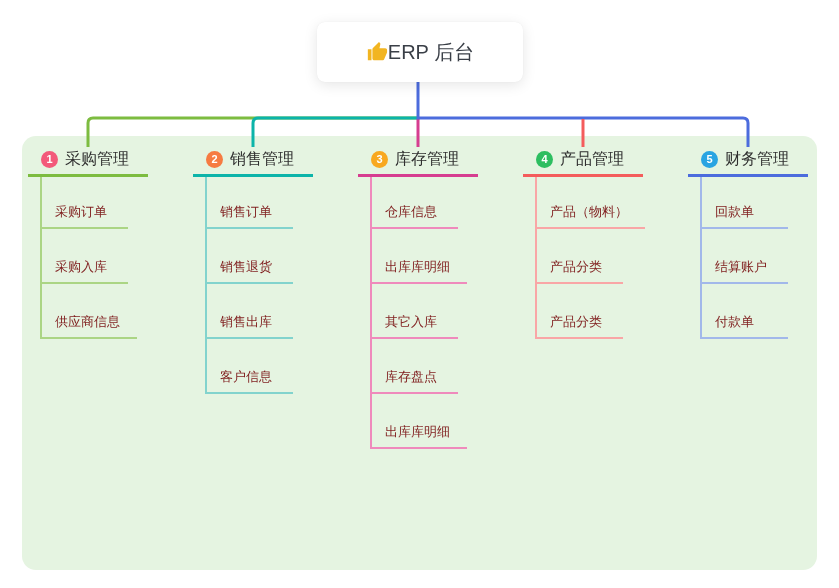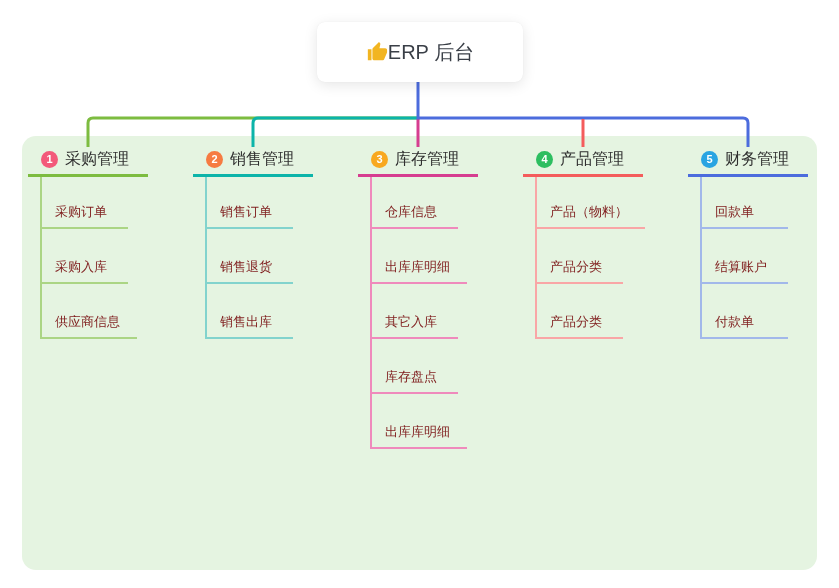--- a/index.html
+++ b/index.html
@@ -77,20 +77,21 @@
     </div>
     <div class="branch-col" style="left: 193px; --lc: #0cb4a9; --clc: #82d3cd; --bc: #f67b42;">
       <div class="branch-title">
         <span class="badge">2</span>
         <span>销售管理</span>
       </div>
       <div class="children">
         <div class="child">销售订单</div>
         <div class="child">销售退货</div>
         <div class="child">销售出库</div>
+        <div class="child">客户信息</div>
       </div>
     </div>
     <div class="branch-col" style="left: 358px; --lc: #d63d90; --clc: #ef8abc; --bc: #f8a81f;">
       <div class="branch-title">
         <span class="badge">3</span>
         <span>库存管理</span>
       </div>
       <div class="children">
         <div class="child">仓库信息</div>
         <div class="child">出库库明细</div>

